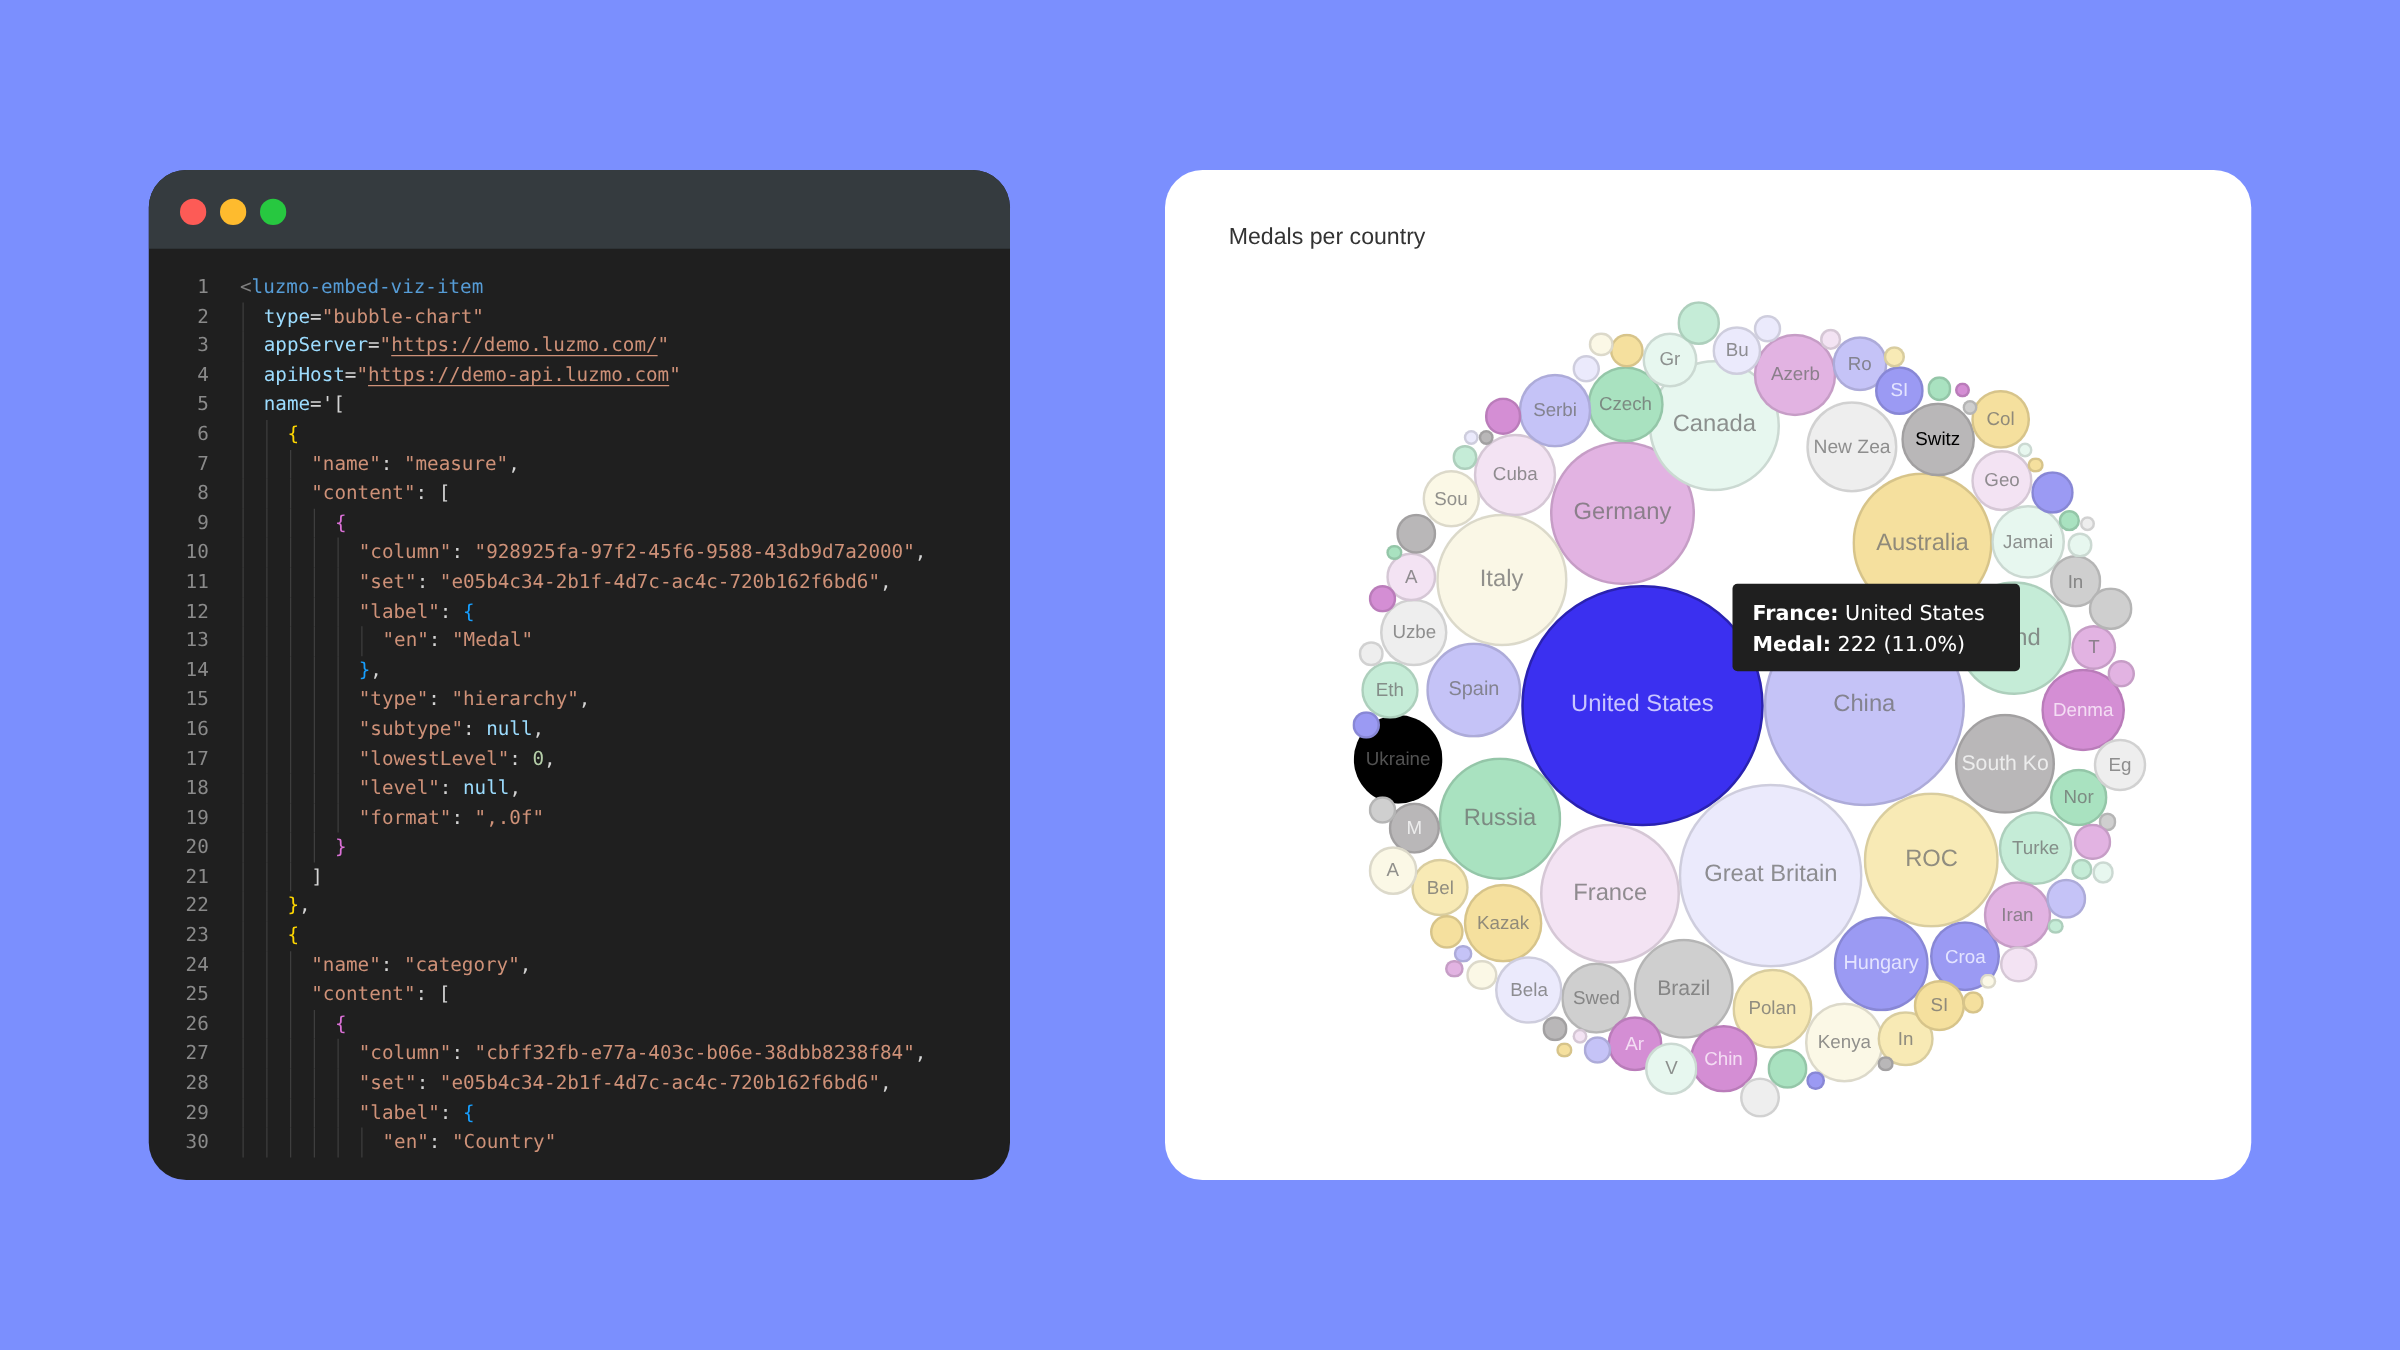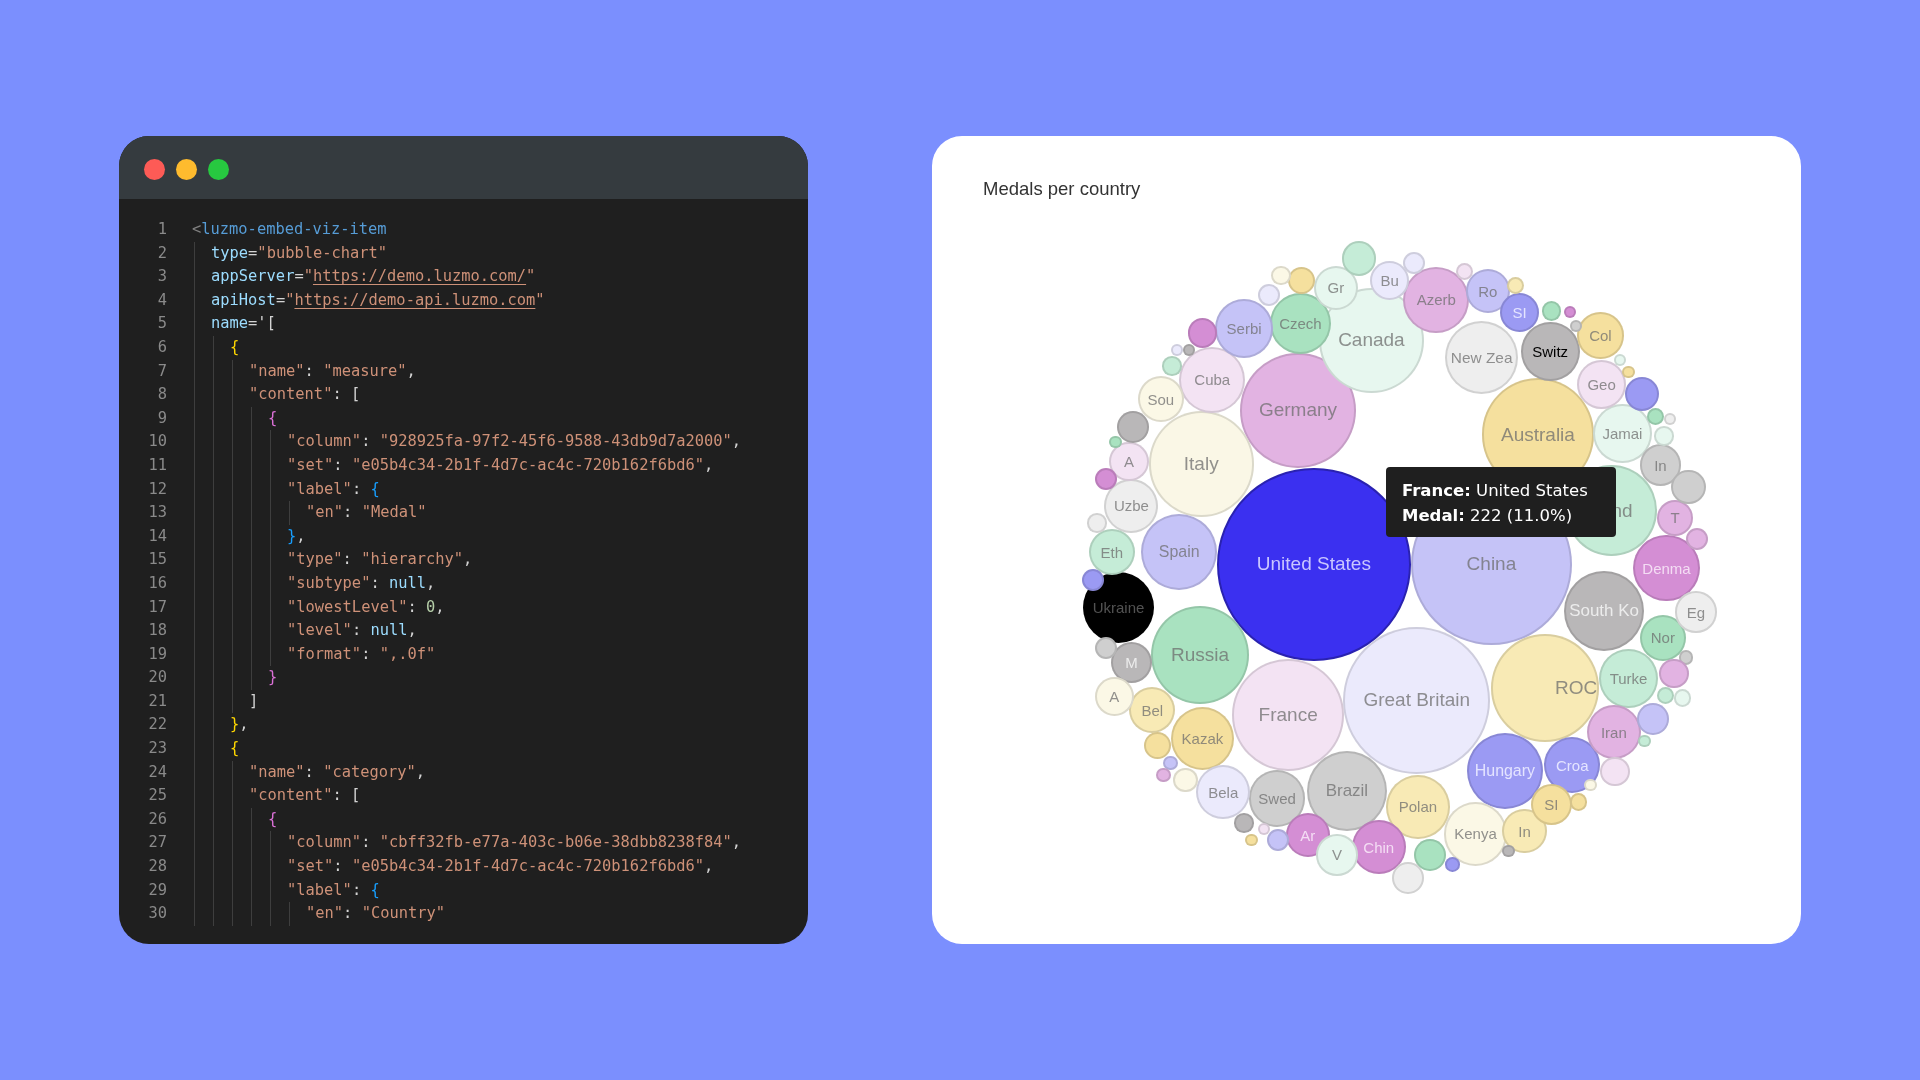--- a/index.html
+++ b/index.html
@@ -124,21 +124,21 @@
       </div>
       <div class="bubble" style="left: 549.633px; top: 242.367px; width: 112.653px; height: 112.653px; background: rgb(245, 224, 158); border: 2px solid rgba(0, 0, 0, 0.12);">
         <span style="font-size: 19px;">Australia</span>
       </div>
       <div class="bubble" style="left: 216.571px; top: 275.429px; width: 105.306px; height: 105.306px; background: rgb(250, 247, 230); border: 2px solid rgba(0, 0, 0, 0.12);">
         <span style="font-size: 19px;">Italy</span>
       </div>
       <div class="bubble" style="left: 299.837px; top: 522.776px; width: 112.653px; height: 112.653px; background: rgb(243, 227, 243); border: 2px solid rgba(0, 0, 0, 0.12);">
         <span style="font-size: 19px;">France</span>
       </div>
-      <div class="bubble" style="left: 559.429px; top: 498.286px; width: 107.755px; height: 107.755px; background: rgb(248, 234, 181); border: 2px solid rgba(0, 0, 0, 0.12); justify-content: flex-end;">
+      <div class="bubble" style="left: 559.429px; top: 498.286px; width: 107.755px; height: 107.755px; background: rgb(248, 234, 181); border: 2px solid rgba(0, 0, 0, 0.12);">
         <span style="font-size: 19px;">ROC</span>
       </div>
       <div class="bubble" style="left: 219.02px; top: 470.122px; width: 97.9592px; height: 97.9592px; background: rgb(169, 226, 192); border: 2px solid rgba(0, 0, 0, 0.12);">
         <span style="font-size: 19px;">Russia</span>
       </div>
       <div class="bubble" style="left: 386.776px; top: 151.755px; width: 105.306px; height: 105.306px; background: rgb(231, 247, 239); border: 2px solid rgba(0, 0, 0, 0.12);">
         <span style="font-size: 19px;">Canada</span>
       </div>
       <div class="bubble" style="left: 634.122px; top: 329.306px; width: 90.6122px; height: 90.6122px; background: rgb(197, 236, 215); border: 2px solid rgba(0, 0, 0, 0.12);">
         <span style="font-size: 19px;">rland</span>

